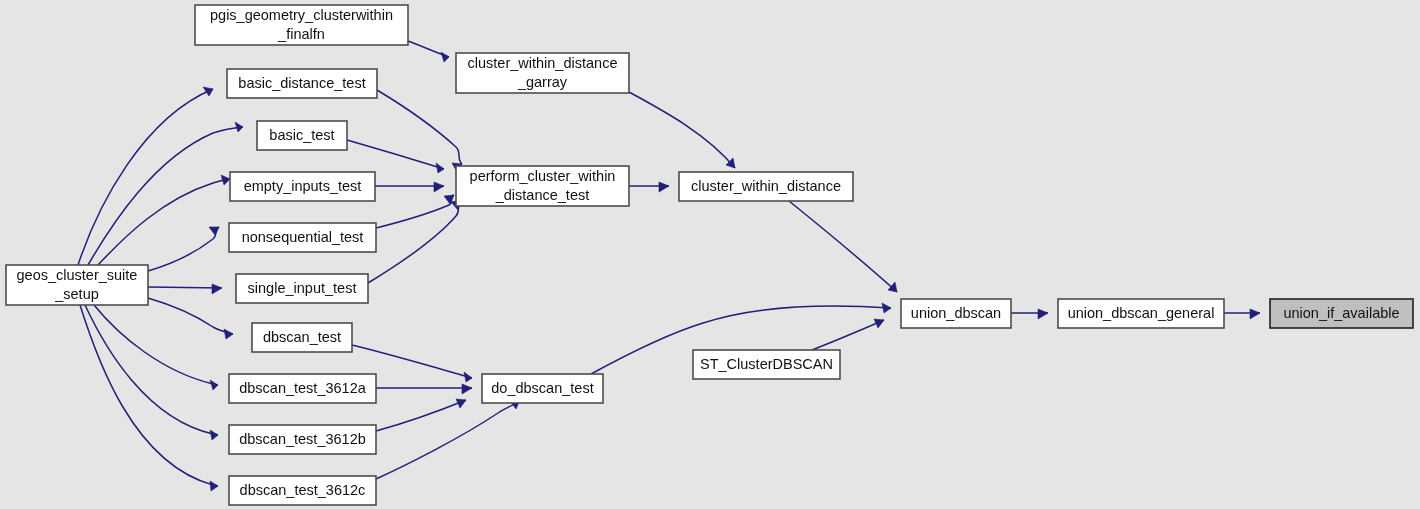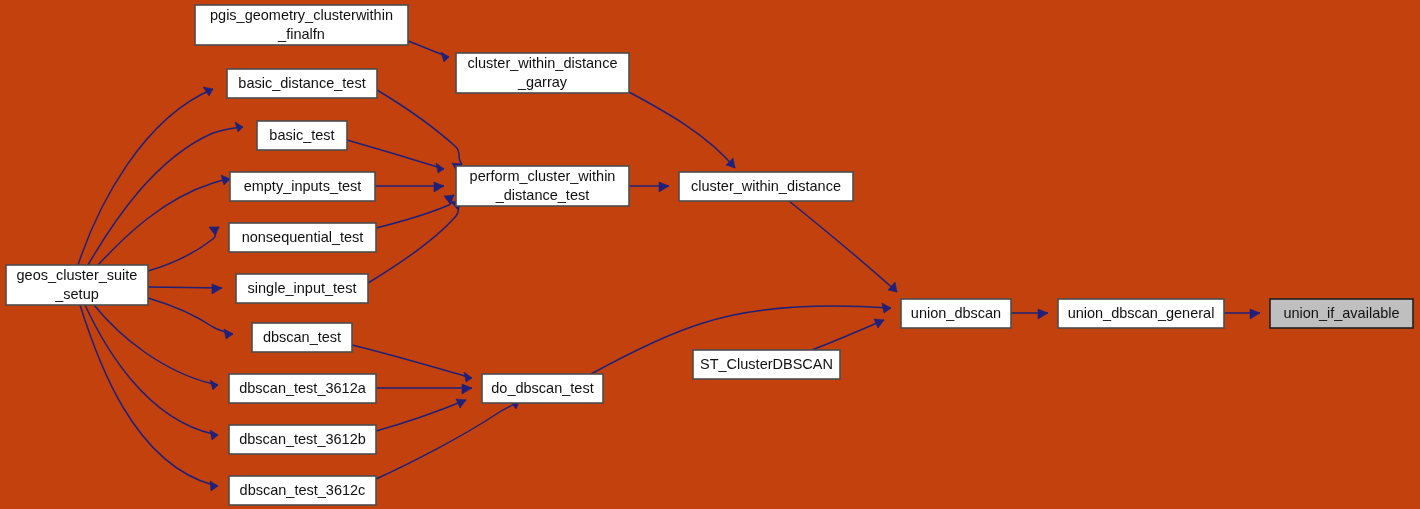--- a/index.html
+++ b/index.html
@@ -4,21 +4,21 @@
 <style>
   html, body {
     margin: 0;
     padding: 0;
     background: #ffffff;
   }
   #graph-root {
     position: relative;
     width: 1420px;
     height: 509px;
-    background: #c2410c;
+    background: #e5e5e5;
     font-family: "Liberation Sans", sans-serif;
   }
   svg.graph-svg {
     position: absolute;
     top: 0;
     left: 0;
     width: 1420px;
     height: 509px;
     overflow: visible;
   }

